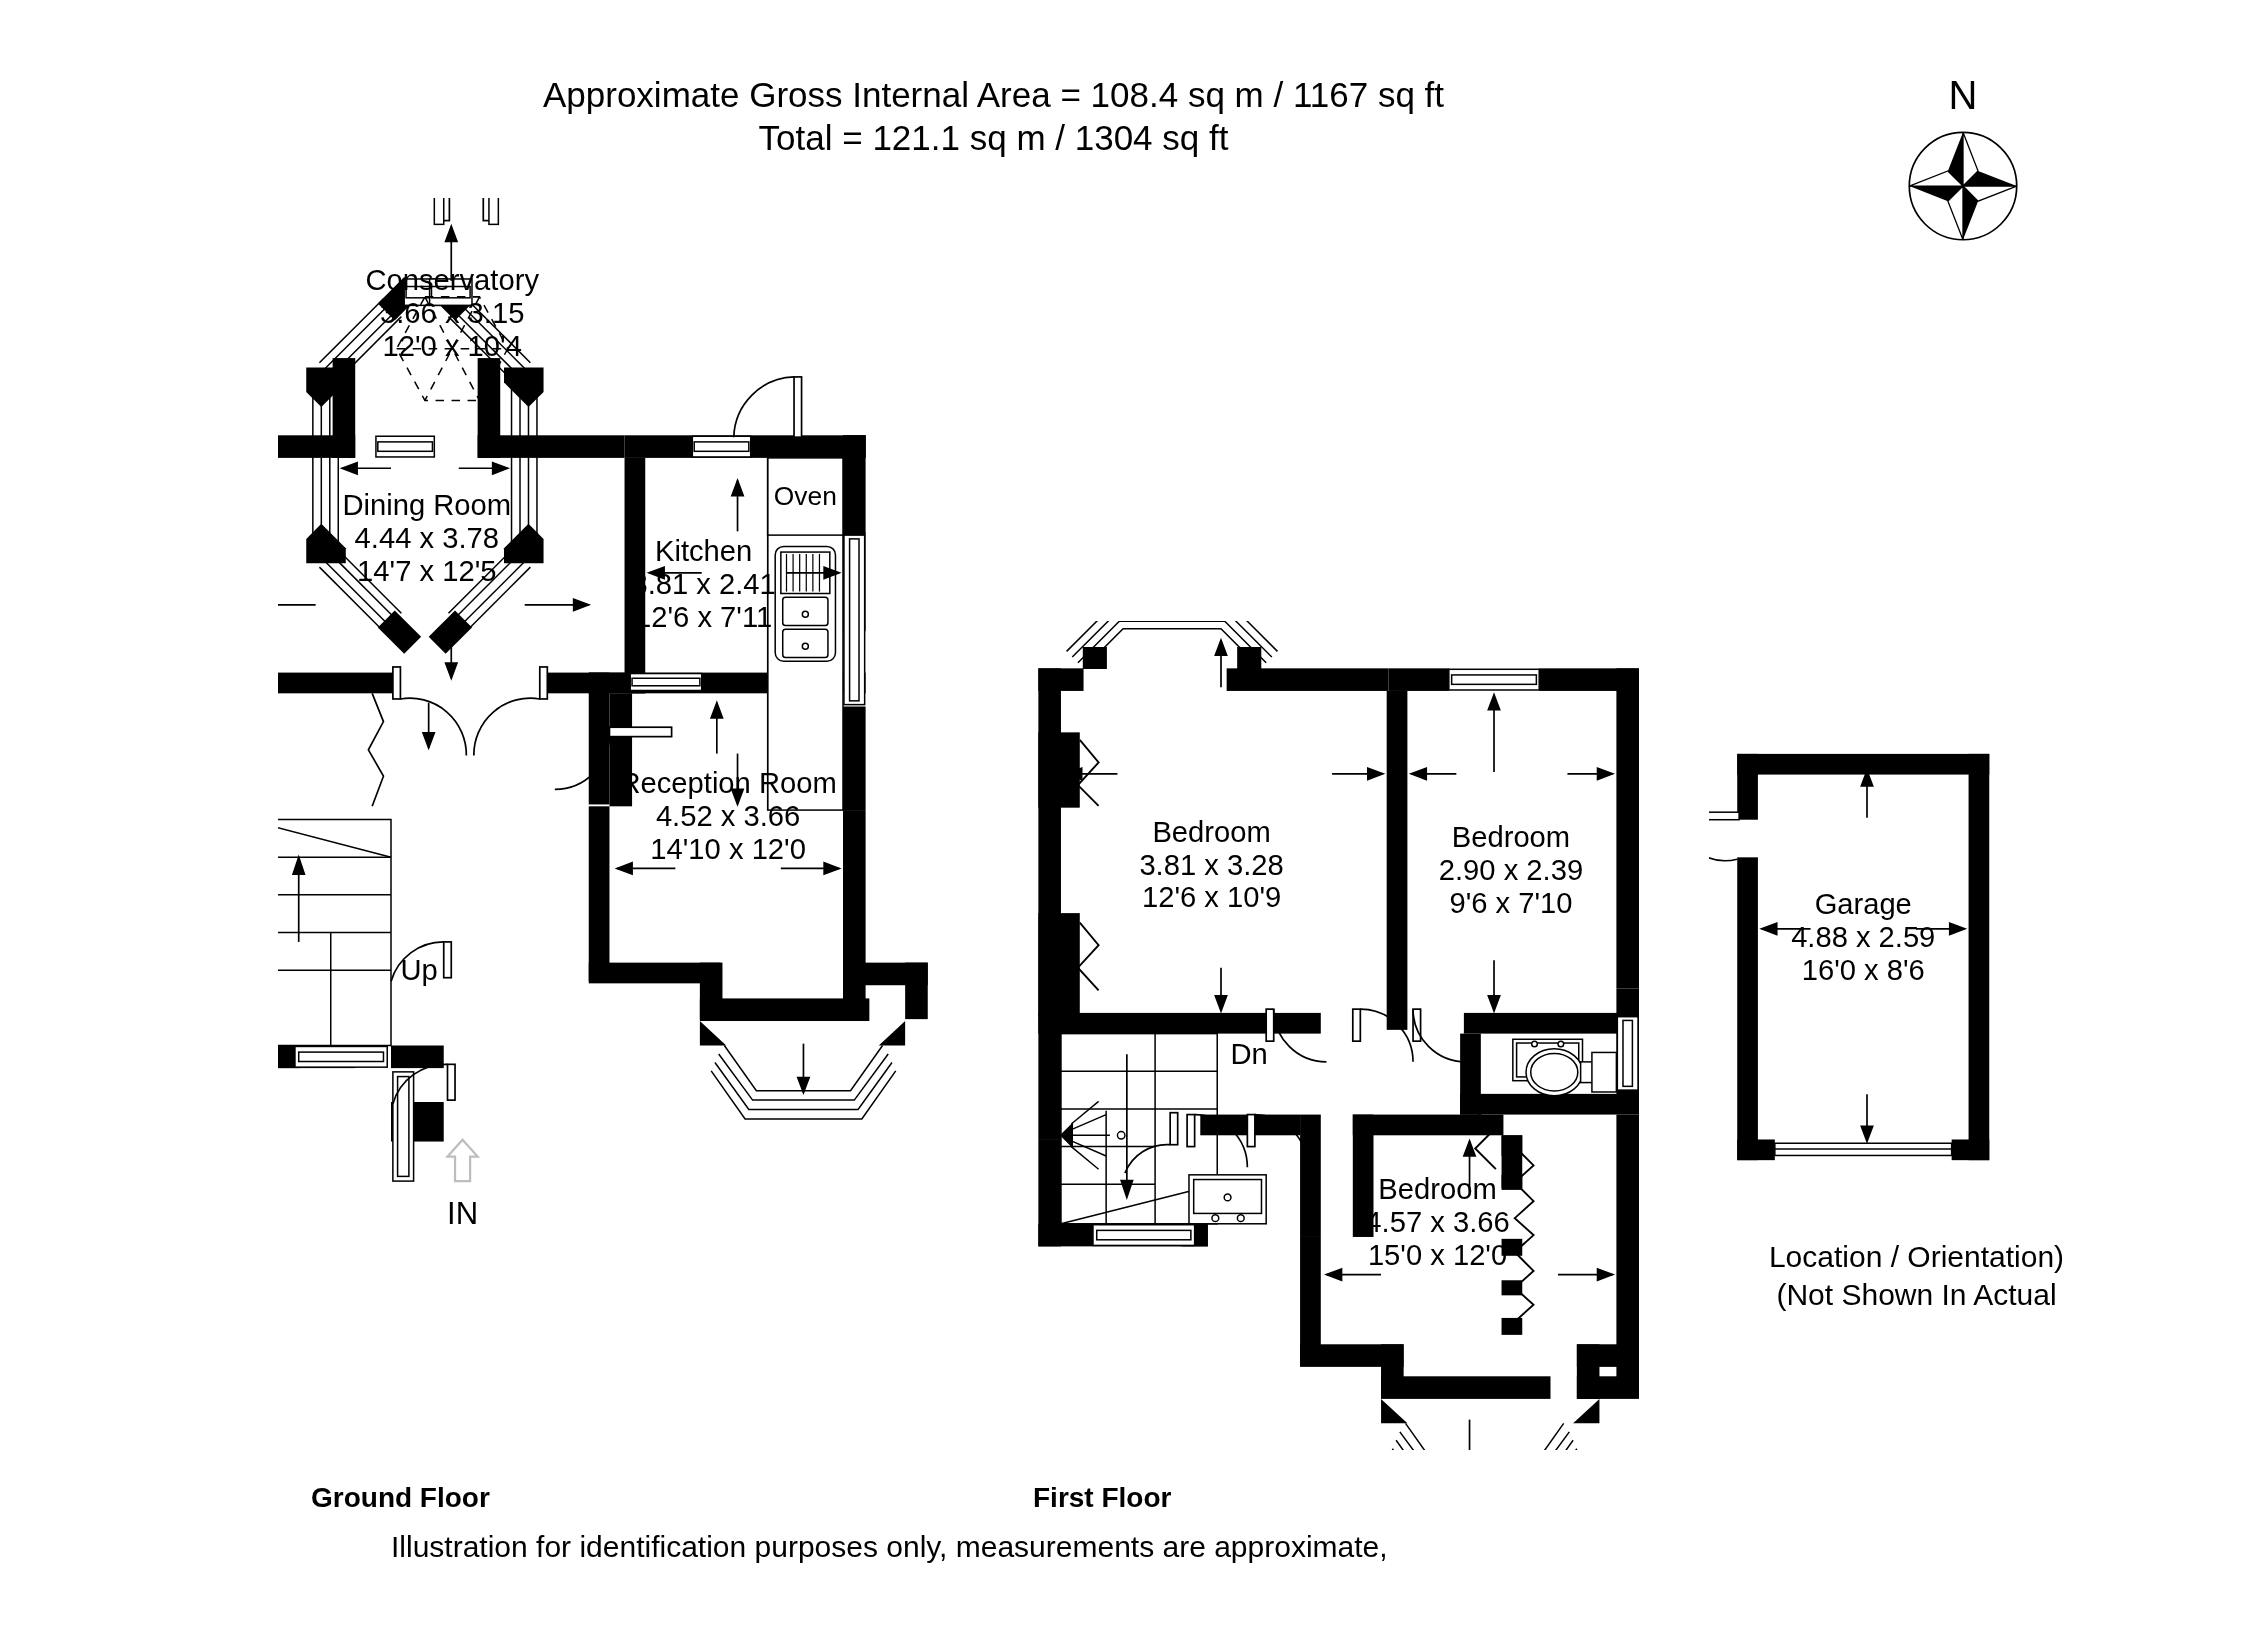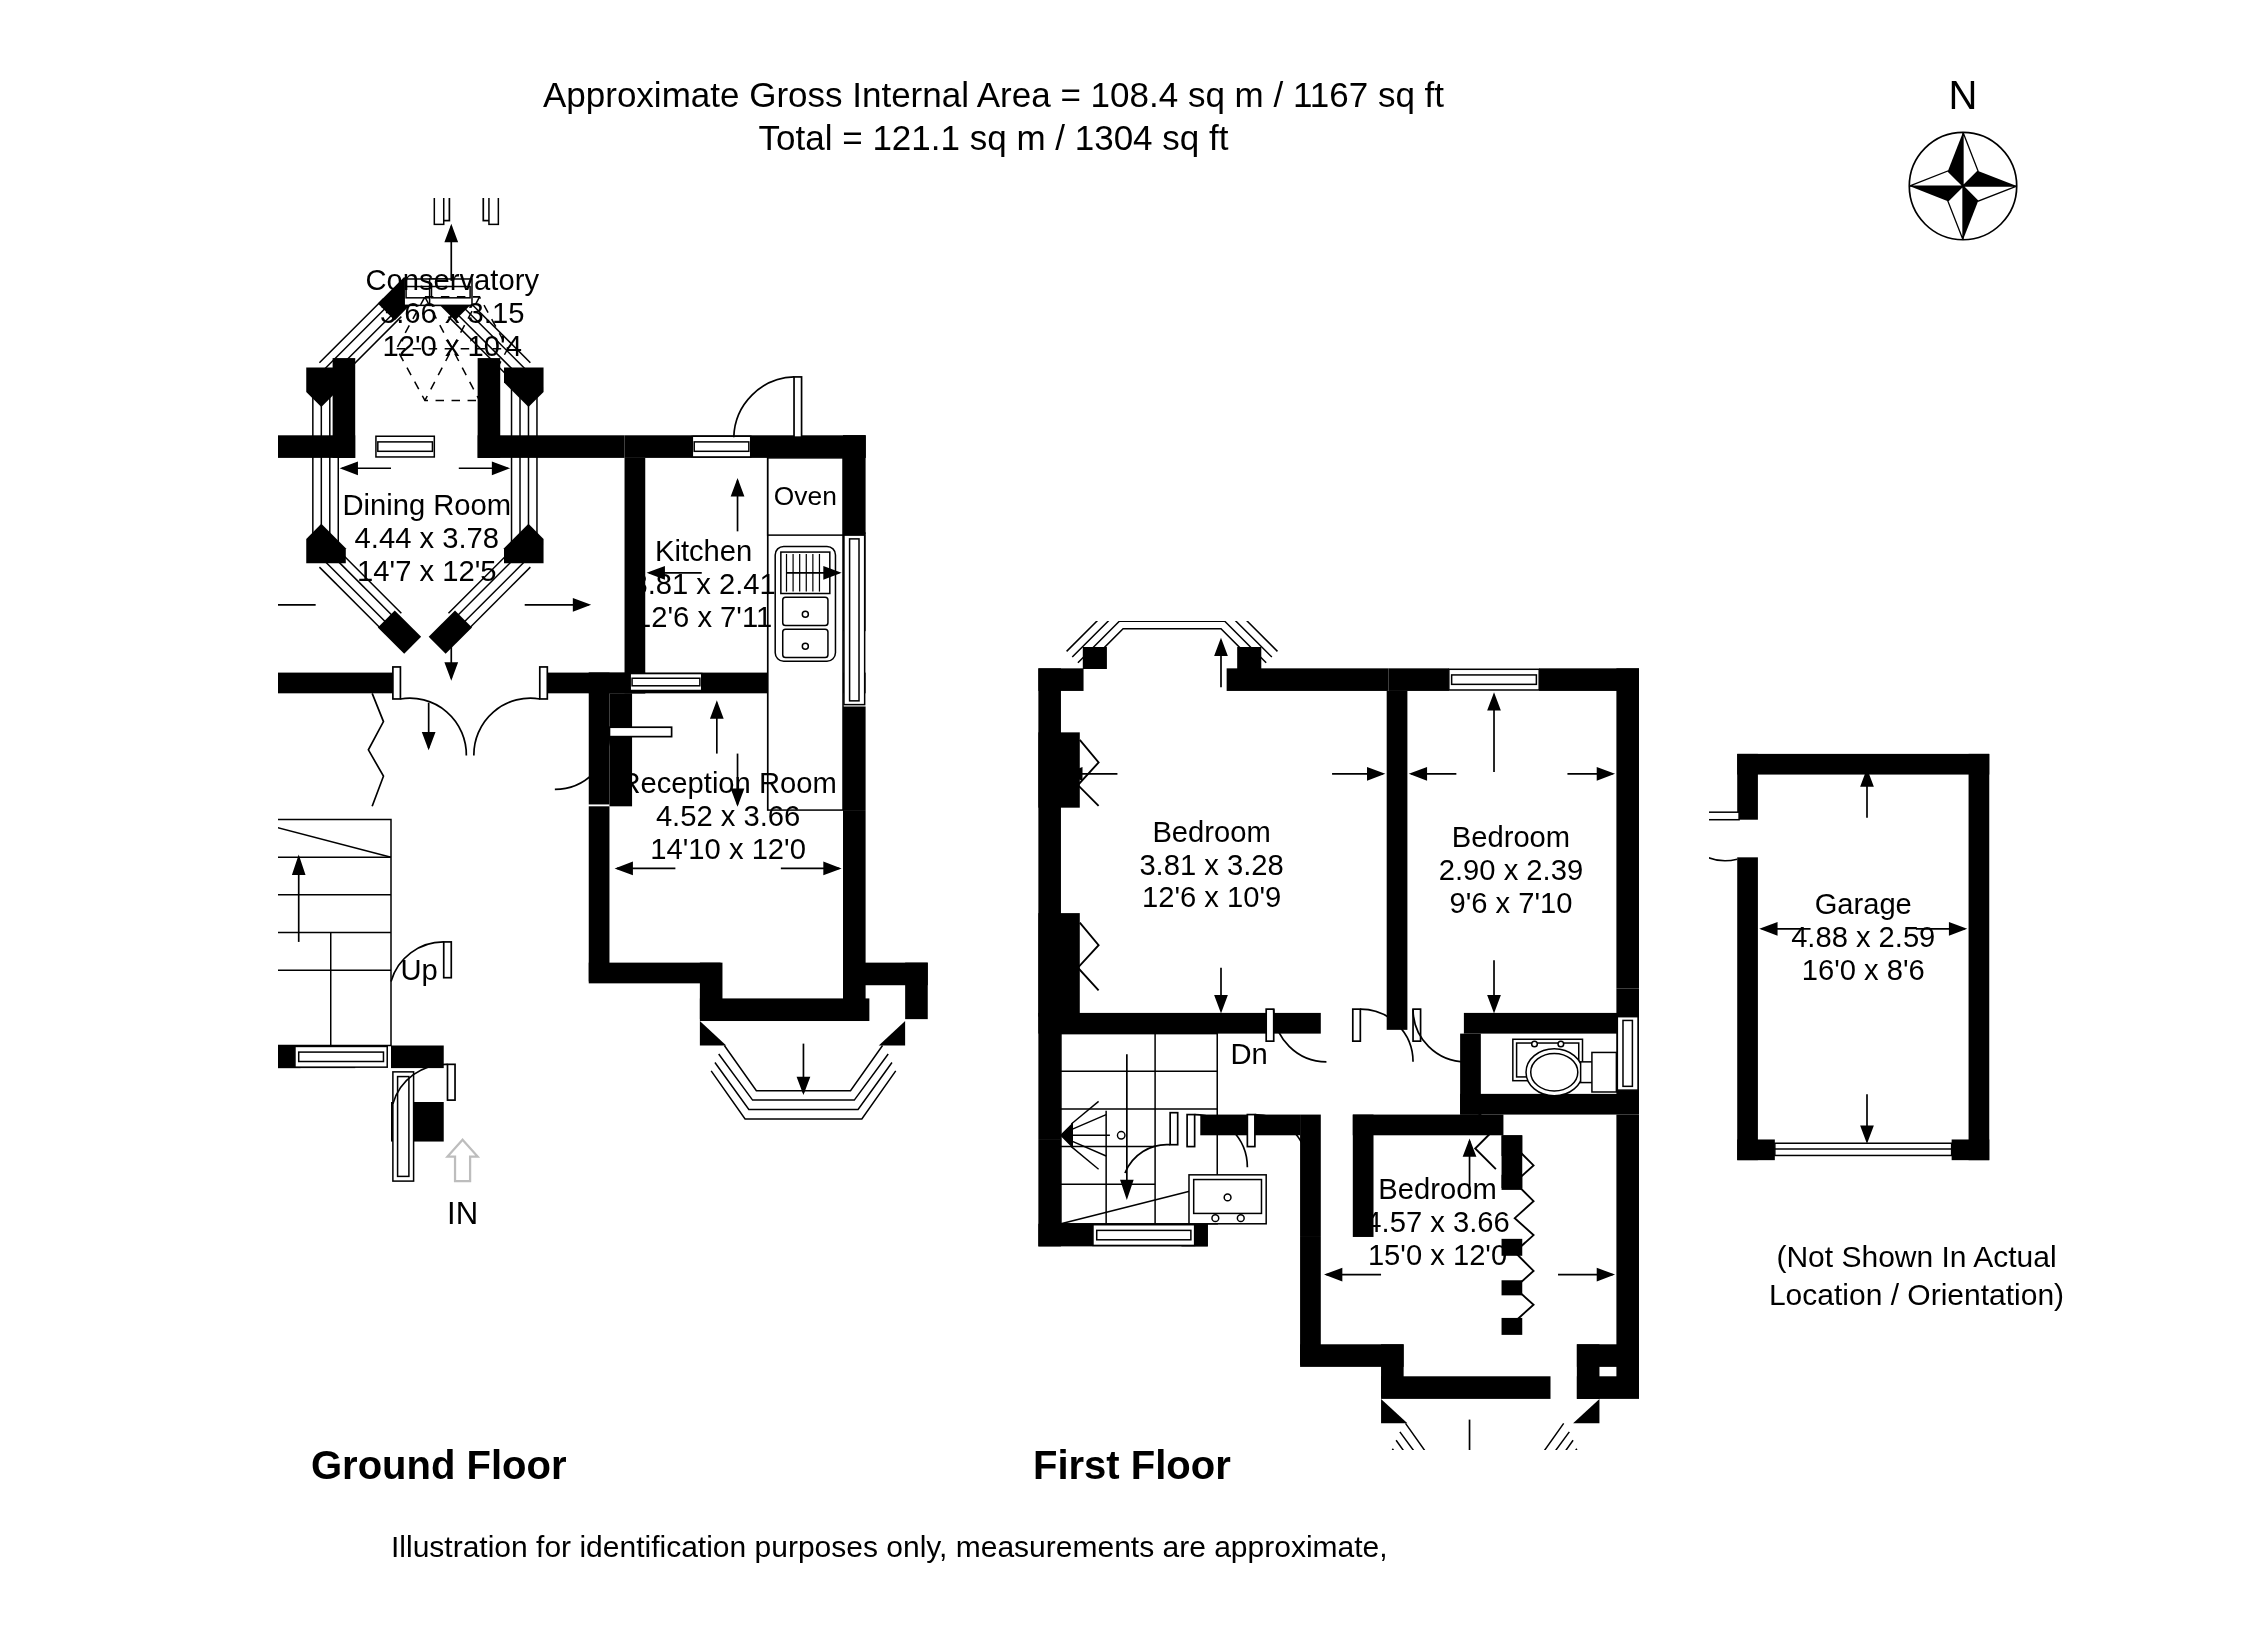--- a/index.html
+++ b/index.html
@@ -24,21 +24,21 @@
 
   
   #compass-area{position:absolute;left:1850px;top:73px;width:198px;height:179px;}
   #compass-area .n-label{
     position:absolute;left:0;top:0;width:198px;text-align:center;
     font-size:40px;line-height:45px;
   }
 
   
   .floor-caption{
-    position:absolute;font-size:40px;font-weight:bold;white-space:nowrap;
+    position:absolute;font-size:28px;font-weight:bold;white-space:nowrap;margin-top:39px;
   }
   #ground-floor-caption{left:297px;top:1443px;}
   #first-floor-caption{left:1019px;top:1443px;text-align:right;}
 
   
   #garage-note{
     position:absolute;left:1686px;top:1238px;width:433px;text-align:center;
     font-size:30px;line-height:38px;
   }
 
@@ -630,22 +630,22 @@
       <line x1="168" y1="372" x2="168" y2="422"></line>
       <polygon points="168,422 162,406 174,406"></polygon>
     </g>
 
     <text class="rmname" x="164" y="180" text-anchor="middle">Garage</text>
     <text class="rmdim" x="164" y="215" text-anchor="middle">4.88 x 2.59</text>
     <text class="rmdim" x="164" y="250" text-anchor="middle">16'0 x 8'6</text>
   </svg>
 
   <div id="garage-note">
+    <div>Location / Orientation)</div>
     <div>(Not Shown In Actual</div>
-    <div>Location / Orientation)</div>
   </div>
 
   <div class="floor-caption" id="ground-floor-caption">Ground Floor</div>
   <div class="floor-caption" id="first-floor-caption">First Floor</div>
 
   <div id="footer-area">
     <div class="fline">Illustration for identification purposes only, measurements are approximate,</div>
   </div>
 
 </div>

